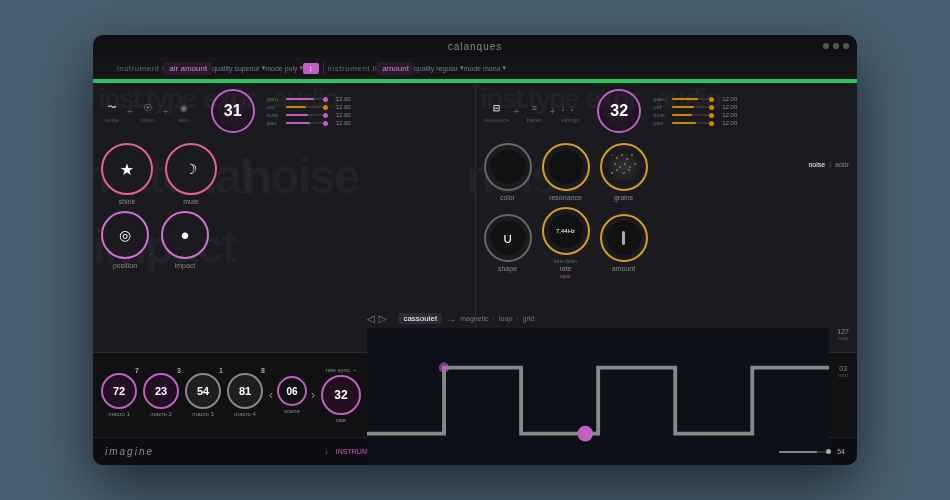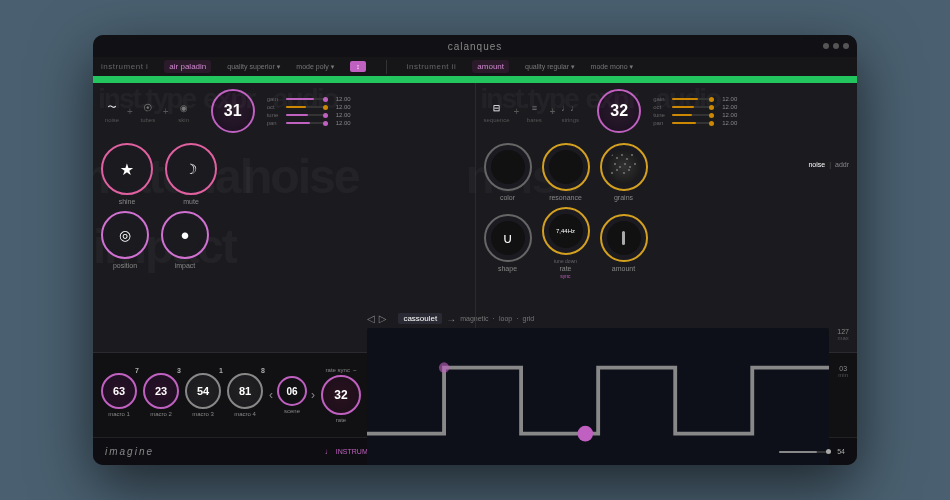--- a/index.html
+++ b/index.html
@@ -46,23 +46,23 @@
     .title-bar-dot {
       width: 6px; height: 6px;
       border-radius: 50%;
       background: #555;
     }
     .instrument-bar {
       background: #161619;
       height: 26px;
       display: flex;
       align-items: center;
-      padding: 0 8px;
-      gap: 16px;
-      border-bottom: 7px solid #22c55e;
+      padding: 0 24px;
+      gap: 0;
+      border-bottom: 4px solid #22c55e;
     }
     .inst-label {
       color: #666;
       font-size: 8px;
       text-transform: lowercase;
       letter-spacing: 0.5px;
     }
     .inst-name {
       color: #cc88cc;
       font-size: 8px;
@@ -496,21 +496,21 @@
     <span class="title-bar-title">calanques</span>
     <div class="title-bar-controls">
       <div class="title-bar-dot"></div>
       <div class="title-bar-dot"></div>
       <div class="title-bar-dot"></div>
     </div>
   </div>
 
   <div class="instrument-bar">
     <span class="inst-label">instrument I</span>
-    <span class="inst-name">air paladin</span>
+    <span class="inst-name">air amount</span>
     <div class="inst-select">
       <span>quality</span>
       <span>superior</span>
       <span>▾</span>
     </div>
     <div class="inst-select">
       <span>mode</span>
       <span>poly</span>
       <span>▾</span>
     </div>
@@ -800,21 +800,21 @@
         </div>
       </div>
     </div>
   </div>
 
   <div class="bottom-bar">
 
     <div class="macro-dial">
       <div class="macro-circle" style="border-color:#c060c0; background:radial-gradient(circle, #2a1028, #1a1020);">
         <span class="macro-num">7</span>
-        <span>63</span>
+        <span>72</span>
       </div>
       <span class="macro-label">macro 1</span>
     </div>
     <div class="macro-dial">
       <div class="macro-circle" style="border-color:#c060c0; background:radial-gradient(circle, #2a1028, #1a1020);">
         <span class="macro-num">3</span>
         <span>23</span>
       </div>
       <span class="macro-label">macro 2</span>
     </div>

